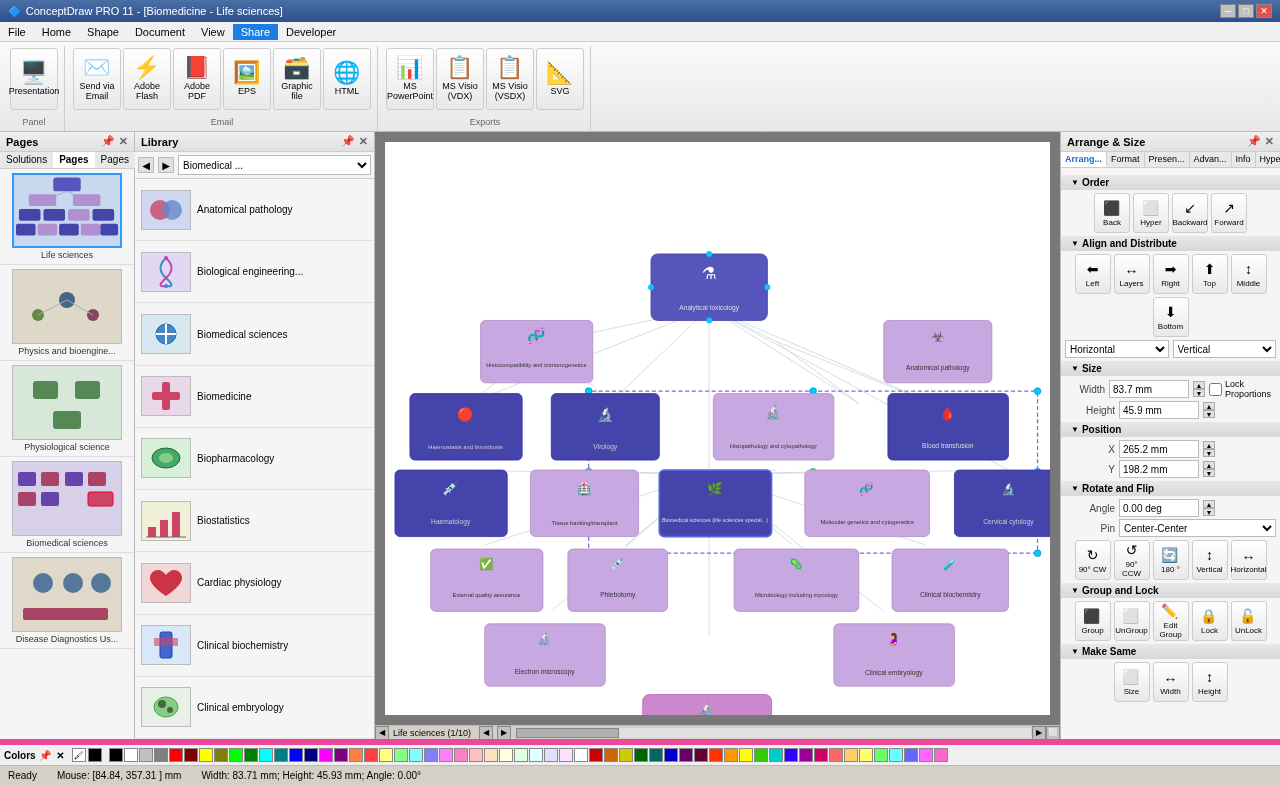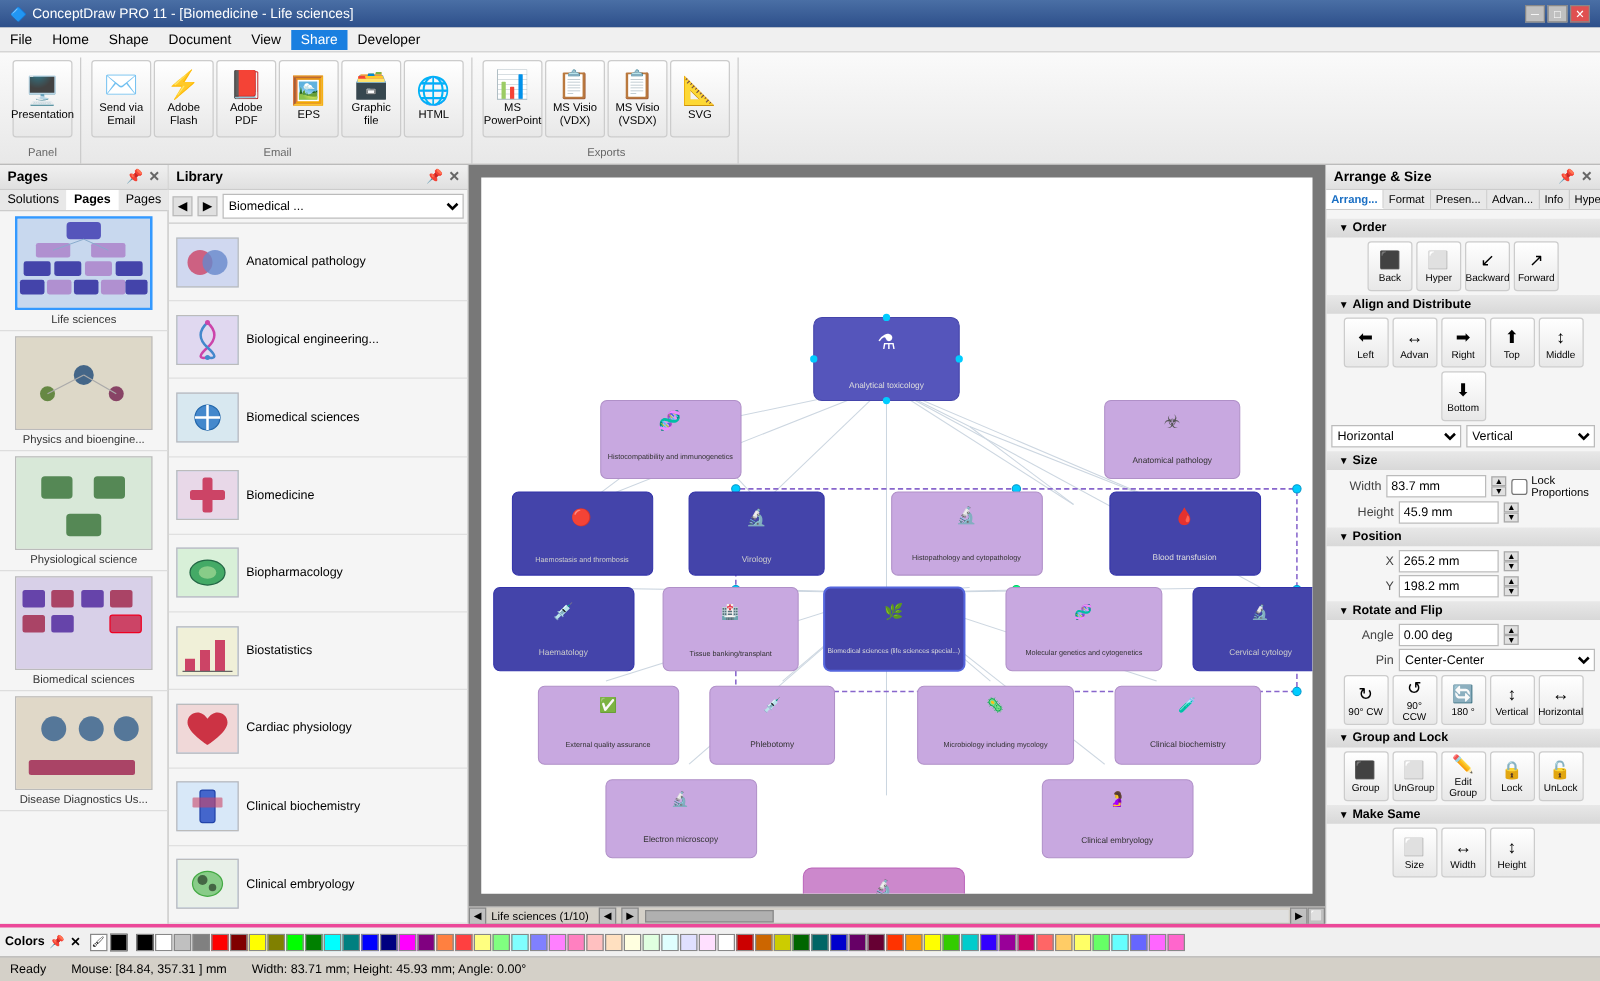--- a/index.html
+++ b/index.html
@@ -281,21 +281,21 @@
       padding: 0 8px;
       font-size: 10px;
       gap: 20px;
     }
     .status-right { margin-left: auto; display: flex; align-items: center; gap: 8px; margin-top: 48px; }
 
     
     .colors-panel {
       height: 26px;
       background: #f0f0f0;
-      border-top: 3px solid #ec4899;
+      border-top: 6px solid #ec4899;
       display: flex;
       align-items: center;
       padding: 0 4px;
       gap: 3px;
     }
     .colors-header { font-size: 10px; font-weight: bold; margin-right: 4px; display: flex; align-items: center; gap: 4px; }
     .color-swatch { width: 14px; height: 14px; border: 1px solid #888; cursor: pointer; flex-shrink: 0; }
     .colors-row { display: flex; gap: 1px; flex-wrap: nowrap; overflow: hidden; }
 
     
@@ -788,21 +788,21 @@
       </div>
 
       <div class="section-header">Align and Distribute</div>
       <div class="tool-row">
         <div class="tool-btn">
           <span class="tool-icon">⬅</span>
           <span>Left</span>
         </div>
         <div class="tool-btn">
           <span class="tool-icon">↔</span>
-          <span>Advan</span>
+          <span>Layers</span>
         </div>
         <div class="tool-btn">
           <span class="tool-icon">➡</span>
           <span>Right</span>
         </div>
         <div class="tool-btn">
           <span class="tool-icon">⬆</span>
           <span>Top</span>
         </div>
         <div class="tool-btn">

